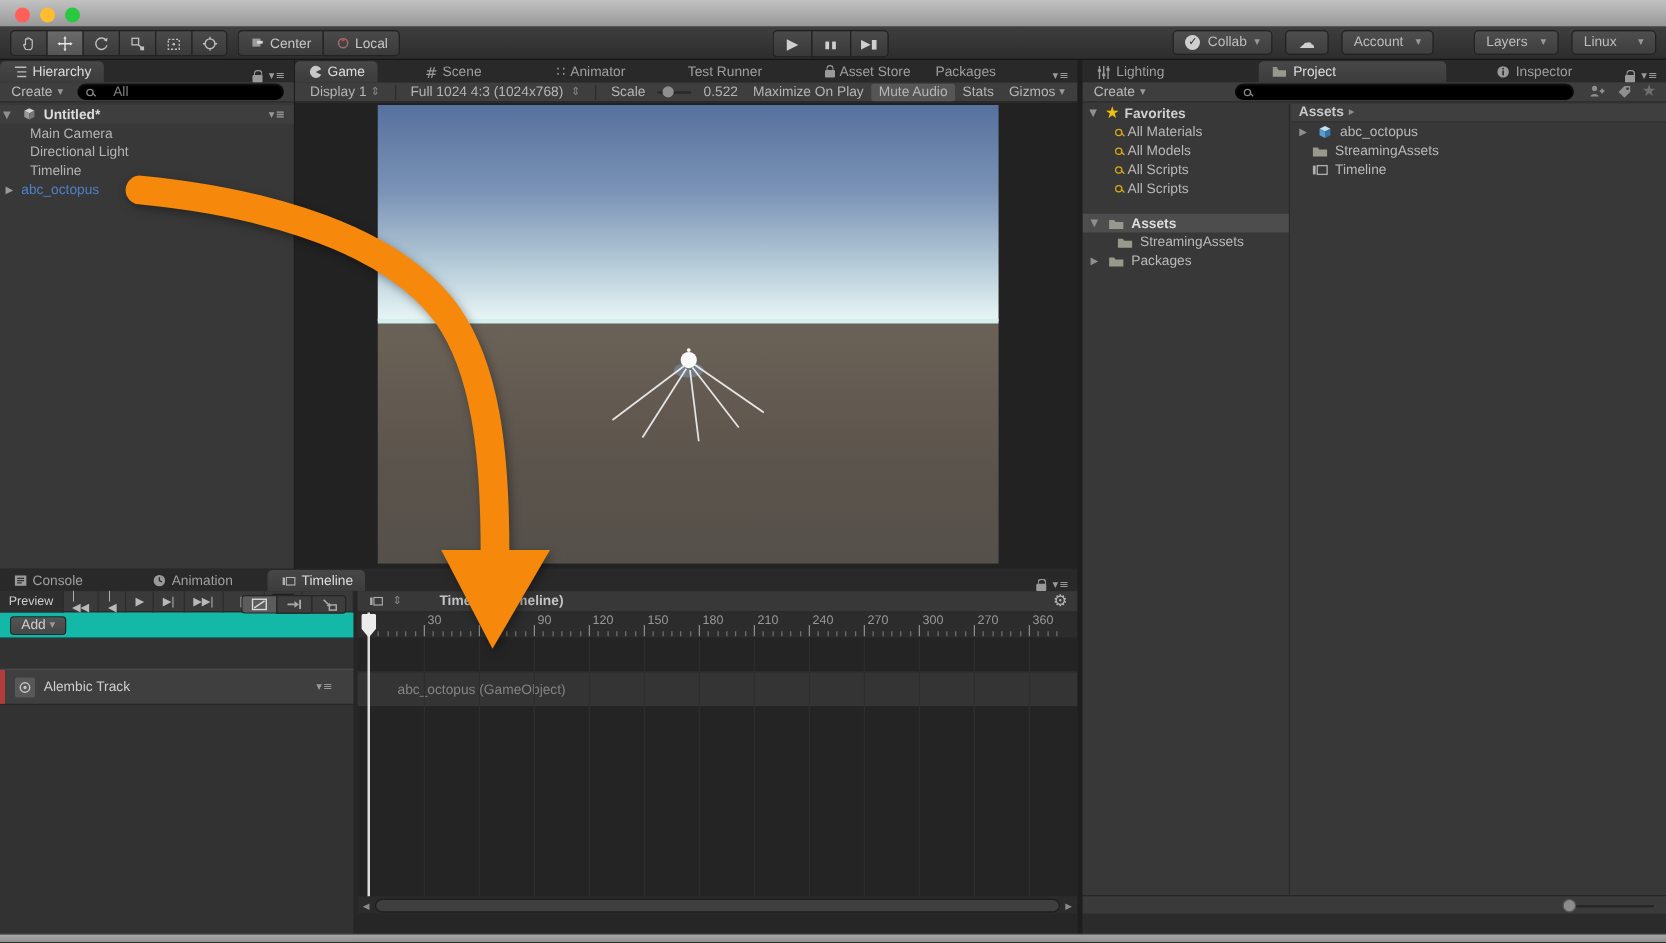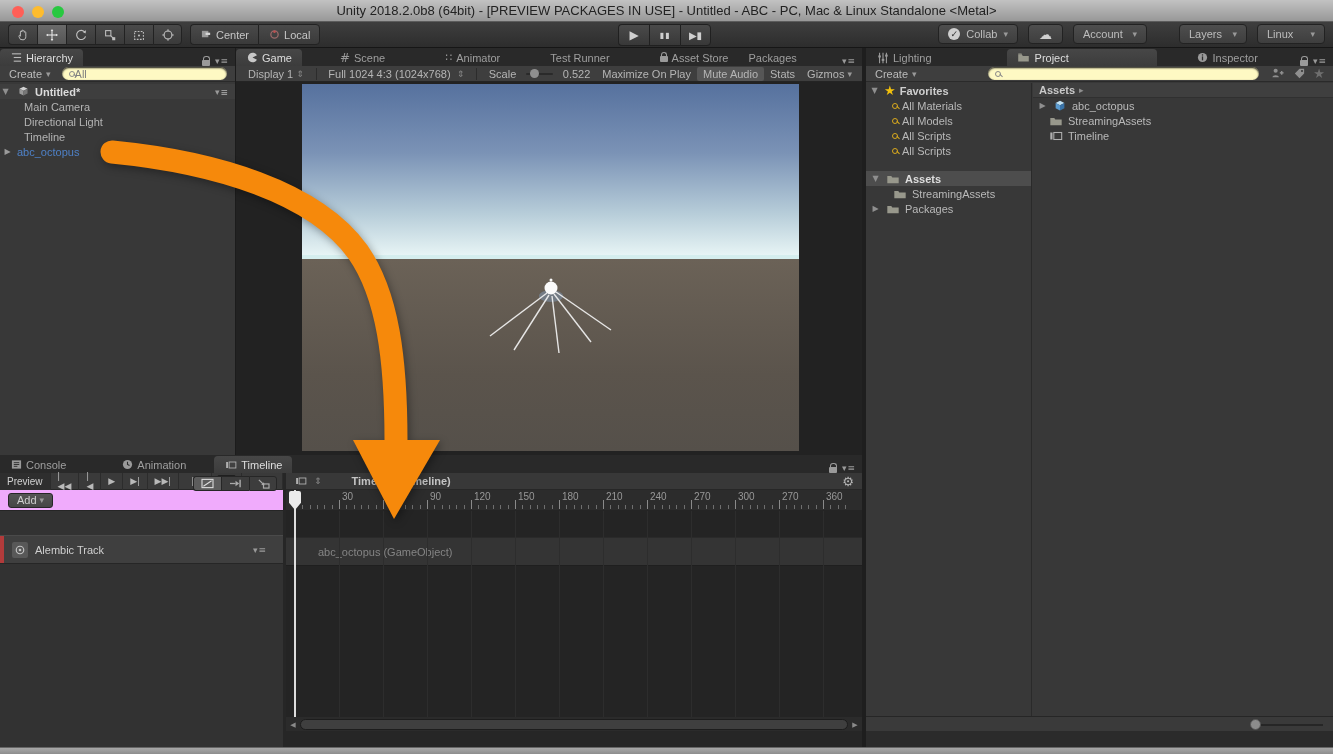--- a/index.html
+++ b/index.html
@@ -31,21 +31,21 @@
   .collab-check{display:inline-flex;width:12px;height:12px;border-radius:50%;background:#cfcfcf;color:#333;font-size:9px;align-items:center;justify-content:center;}
 
   
   .tabbar{position:absolute;left:0;top:0;right:0;height:18px;background:#292929;display:flex;align-items:flex-end;}
   .tab{height:17px;display:flex;align-items:center;gap:4px;padding:0 10px;color:#9f9f9f;white-space:nowrap;}
   .tab.active{background:linear-gradient(#474747,#3c3c3c);border-radius:4px 4px 0 0;color:#dedede;}
   .panemenu{margin-left:auto;color:#9a9a9a;font-size:9px;padding:0 6px;letter-spacing:1px;white-space:nowrap;display:flex;align-items:center;gap:5px;}
   .glyph{font-family:"DejaVu Sans",sans-serif;}
   .ptoolbar{position:absolute;left:0;top:18px;right:0;height:16px;background:#3e3e3e;border-bottom:1px solid #2a2a2a;display:flex;align-items:center;padding:0 4px;gap:6px;}
   .smallbtn{color:#bbb;display:flex;align-items:center;gap:4px;padding:0 5px;height:13px;}
-  .searchpill{height:13px;border-radius:8px;background:#fef9c3;box-shadow:inset 0 1px 2px #181818;display:flex;align-items:center;gap:0;padding:0 7px;color:#808080;}
+  .searchpill{height:13px;border-radius:8px;background:#000000;box-shadow:inset 0 1px 2px #181818;display:flex;align-items:center;gap:16px;padding:0 7px;color:#808080;}
   .mag{width:6px;height:6px;border:1.4px solid #8a8a8a;border-radius:50%;position:relative;flex:none;}
   .mag::after{content:"";position:absolute;width:4px;height:1.4px;background:#8a8a8a;transform:rotate(45deg);right:-3px;bottom:-1px;}
   .mag.gold{border-color:#d9a91d;}.mag.gold::after{background:#d9a91d;}
   .lockicon{width:8px;height:6px;background:#9a9a9a;border-radius:1px;position:relative;margin-top:3px;flex:none;}
   .lockicon::before{content:"";position:absolute;left:1.2px;top:-4px;width:4.5px;height:4px;border:1.2px solid #9a9a9a;border-bottom:none;border-radius:3px 3px 0 0;}
   .row{display:flex;align-items:center;gap:4px;height:15px;white-space:nowrap;}
   .disc{width:11px;text-align:center;font-size:8px;color:#8f8f8f;flex:none;}
   .itemicon{width:16px;height:16px;flex:none;display:flex;align-items:center;justify-content:center;}
 
   
@@ -82,21 +82,21 @@
   #proj-below{position:absolute;left:0;bottom:0;height:23px;right:0;background:#2b2b2b;}
 
   
   #timeline{left:0;top:455px;width:862px;height:299px;background:#2e2e2e;}
   #tl-left{position:absolute;left:0;top:18px;width:283px;bottom:0;background:#323232;}
   #tl-right{position:absolute;left:283px;top:18px;right:0;bottom:0;background:#2b2b2b;border-left:3px solid #262626;}
   #tl-transport{height:17px;background:#3a3a3a;border-bottom:1px solid #272727;display:flex;align-items:center;}
   .tlbtn{height:17px;padding:0 7px;display:flex;align-items:center;color:#b9b9b9;font-size:9px;border-right:1px solid #2c2c2c;}
   .tlbtn.pressed{background:#2e2e2e;color:#d0d0d0;font-size:10px;}
   #tl-framebox{width:34px;height:13px;background:#2a2a2a;border:1px solid #1f1f1f;border-radius:2px;color:#bbb;padding:0 4px;margin:0 5px;display:flex;align-items:center;font-size:10px;}
-  #tl-addrow{height:21px;background:#f0abfc;border-bottom:1px solid #252525;display:flex;align-items:center;}
+  #tl-addrow{height:21px;background:#14b8a6;border-bottom:1px solid #252525;display:flex;align-items:center;}
   #add-btn{margin-left:8px;height:15px;padding:0 8px;background:linear-gradient(#555,#464646);border:1px solid #262626;border-radius:3px;color:#cfcfcf;display:flex;align-items:center;gap:3px;}
   #mode-btns{position:absolute;left:193px;top:3px;display:flex;}
   .modebtn{width:28px;height:15px;background:#3d3d3d;border:1px solid #262626;border-right:none;display:flex;align-items:center;justify-content:center;}
   .modebtn:first-child{border-radius:3px 0 0 3px;background:#5c5c5c;}
   .modebtn:last-child{border-radius:0 3px 3px 0;border-right:1px solid #262626;}
   #tl-breadcrumb{height:17px;background:#383838;border-bottom:1px solid #272727;display:flex;align-items:center;gap:6px;padding-left:8px;color:#c4c4c4;}
   #tl-ruler{position:absolute;left:0;top:17px;right:0;height:21px;background:#2c2c2c;border-bottom:1px solid #242424;}
   .tick{position:absolute;bottom:1px;width:1px;height:4px;background:#6f6f6f;}
   .tick.major{height:9px;background:#8a8a8a;}
   .tick-label{position:absolute;top:1px;font-size:10px;color:#989898;}
@@ -128,21 +128,20 @@
 </style>
 </head>
 <body>
 
 <div id="stage">
 
   <div id="titlebar" class="abs">
     <span class="tl-dot" style="left:12px;background:#ff5f57;"></span>
     <span class="tl-dot" style="left:32px;background:#febc2e;"></span>
     <span class="tl-dot" style="left:52px;background:#28c840;"></span>
-    <div id="title-text">Unity 2018.2.0b8 (64bit) - [PREVIEW PACKAGES IN USE] - Untitled - ABC - PC, Mac &amp; Linux Standalone &lt;Metal&gt;</div>
   </div>
 
   <div id="toolbar" class="abs">
     <div class="toolgrp">
       <div class="toolbtn">
           <span class="itemicon">
             <svg class="i" width="14" height="14" viewBox="0 0 16 16">
               <path d="M5 13 C4 11 3 9.5 3.4 8.8 C3.8 8.2 4.6 8.6 5 9.4 V4.4 C5 3.2 6.4 3.2 6.5 4.4 V3.4 C6.5 2.2 8 2.2 8.1 3.4 V3.8 C8.2 2.7 9.6 2.7 9.7 3.9 V4.9 C9.9 4 11.2 4.1 11.2 5.2 V10 C11.2 12 10 13.5 8 13.5 Z" fill="none" stroke="#c0c0c0" stroke-width="1.1"></path>
             </svg>
           </span>

